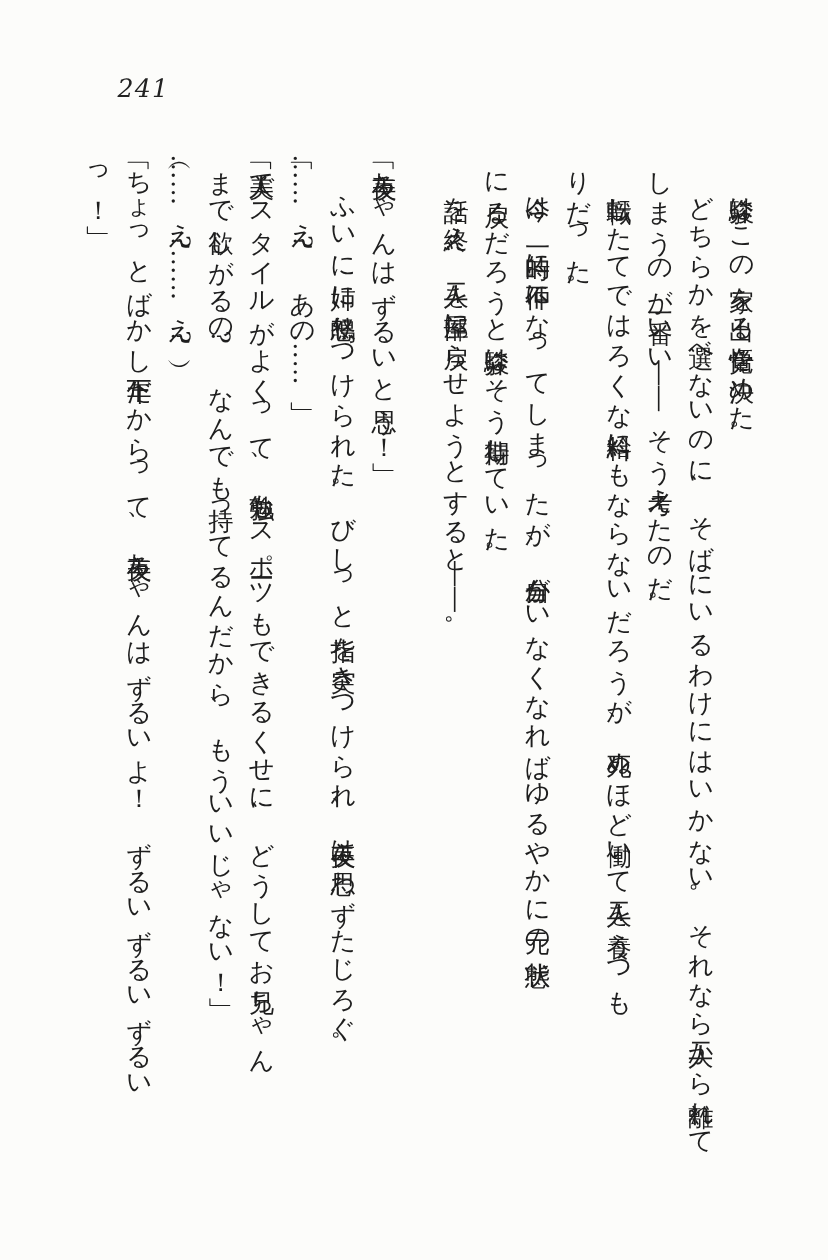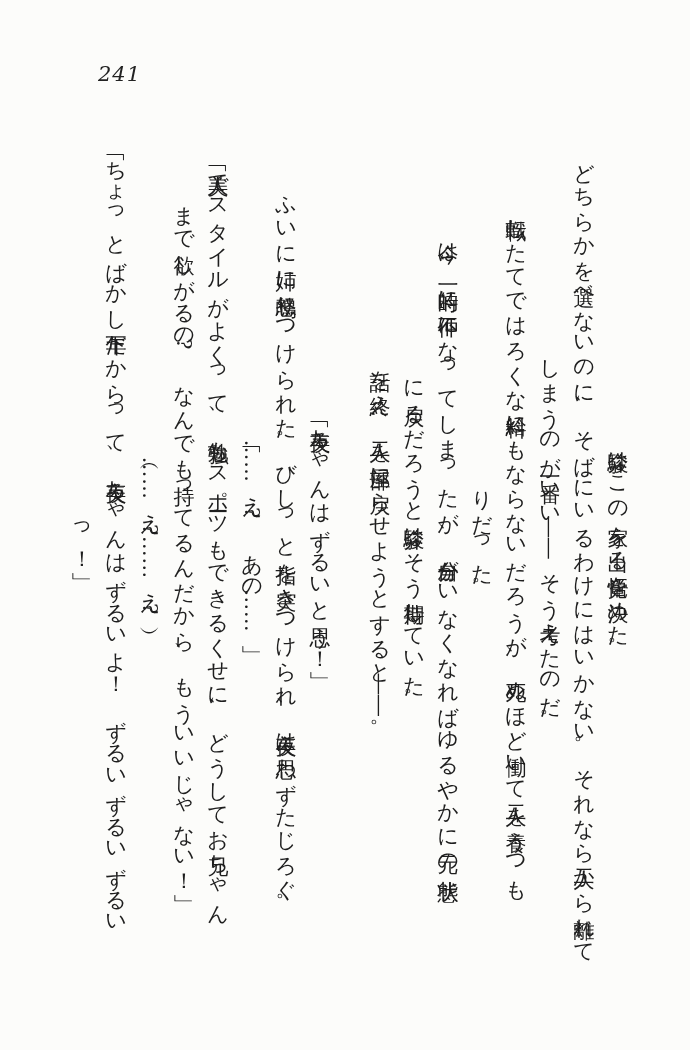--- a/index.html
+++ b/index.html
@@ -8,21 +8,20 @@
     background: #ffffff;
   }
   .page {
     position: relative;
     width: 690px;
     height: 1050px;
     background: #fcfcfa;
     color: #1e1e1e;
     font-family: "DejaVu Serif", "Liberation Serif", serif;
     overflow: hidden;
-    text-align: center;
   }
   .page-number {
     position: absolute;
     top: 62px;
     left: 98px;
     font-size: 21px;
     font-style: italic;
     letter-spacing: 1px;
     color: #222;
   }

